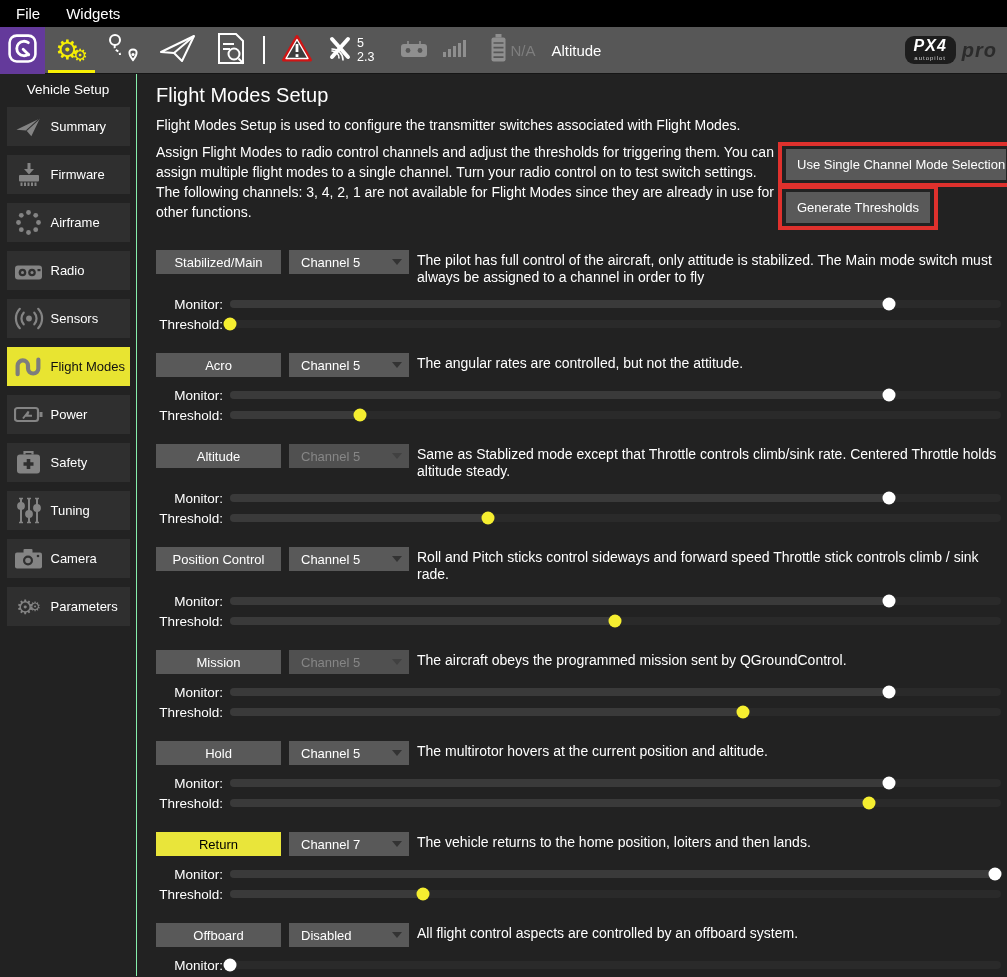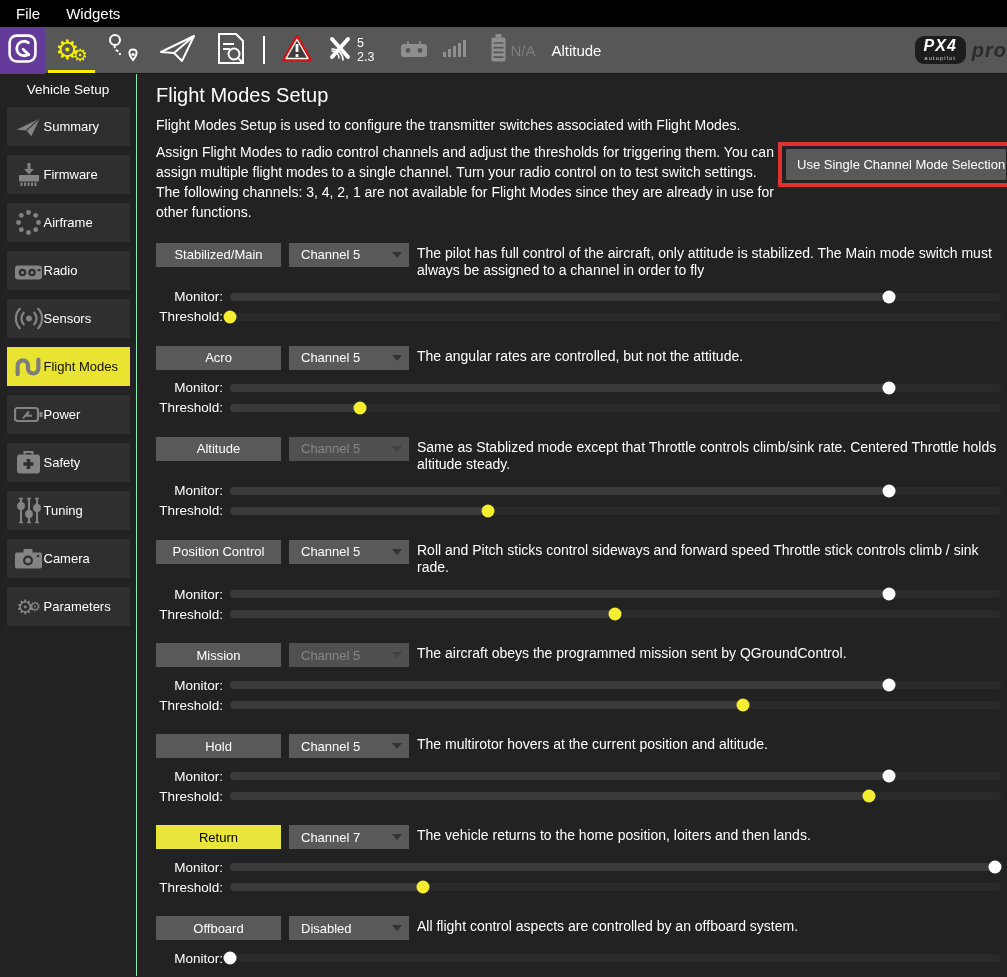--- a/index.html
+++ b/index.html
@@ -15,31 +15,31 @@
   .logo-tile { width:45px; height:47px; background:#643a9b; display:flex; align-items:center; justify-content:center; flex-shrink:0; }
   .view-btn { width:53px; height:47px; display:flex; align-items:center; justify-content:center; position:relative; flex-shrink:0; }
   .view-btn.active::after { content:""; position:absolute; left:3px; right:3px; bottom:1px; height:3px; background:#f7ef04; }
   .gear-big { font-size:27px; color:#f7ef04; line-height:1; }
   .gear-small { font-size:17px; color:#f7ef04; line-height:1; margin-left:-7px; margin-top:10px; }
   .tb-sep { width:2px; height:28px; background:#fff; margin:0 10px 0 6px; flex-shrink:0; }
   .tb-ind { display:flex; align-items:center; justify-content:center; height:47px; }
   .gps-nums { display:flex; flex-direction:column; justify-content:center; margin-left:2px; font-size:12.5px; line-height:14px; color:#fff; }
   .na-text { color:#7e7e7e; font-size:15px; margin-left:3px; }
   .alt-text { color:#fff; font-size:15px; margin-left:16px; }
-  .px4-wrap { margin-left:auto; margin-right:0; display:flex; align-items:center; gap:6px; }
+  .px4-wrap { margin-left:auto; margin-right:10px; display:flex; align-items:center; gap:6px; }
   .px4-badge { background:#1d1d1d; border-radius:9px; padding:2px 9px 3px 9px; display:flex; flex-direction:column; align-items:center; line-height:1; }
   .px4-main { color:#fff; font-size:16px; font-weight:bold; font-style:italic; letter-spacing:1px; }
   .px4-sub { color:#cfcfcf; font-size:6px; letter-spacing:1px; margin-top:1px; }
   .px4-pro { color:#2b2b2b; font-size:20px; font-weight:bold; font-style:italic; letter-spacing:1px; }
 
   
   .shell { display:flex; height:902px; }
   .sidebar { width:137px; flex-shrink:0; border-right:1px solid #86efac; padding-top:8px; }
   .sidebar-title { text-align:center; font-size:13.5px; color:#fff; margin-bottom:10px; }
-  .side-item { width:123px; height:39px; margin:0 auto 9px auto; background:#2f2f2f; display:flex; align-items:center; padding-left:7px; cursor:default; }
+  .side-item { width:123px; height:39px; margin:0 auto 9px auto; background:#2f2f2f; display:flex; align-items:center; padding-left:7px; gap:7px; cursor:default; }
   .side-item .ic { width:30px; display:flex; align-items:center; justify-content:center; flex-shrink:0; }
   .side-item .lbl { font-size:13px; color:#fff; white-space:nowrap; }
   .side-item.selected { background:#e8e431; }
   .side-item.selected .lbl { color:#111; }
 
   .content { flex:1; padding:8px 0 0 19px; }
   .page-title { font-size:20px; font-weight:400; color:#fff; margin:2px 0 10px 0; }
   .intro { font-size:14px; color:#fff; margin-bottom:9px; }
   .desc-row { display:flex; align-items:flex-start; }
   .desc { width:622px; font-size:14px; line-height:1.44; color:#fff; }
@@ -314,20 +314,23 @@
 
   <div class="content">
     <div class="page-title">Flight Modes Setup</div>
     <div class="intro">Flight Modes Setup is used to configure the transmitter switches associated with Flight Modes.</div>
     <div class="desc-row">
       <div class="desc">Assign Flight Modes to radio control channels and adjust the thresholds for triggering them. You can assign multiple flight modes to a single channel. Turn your radio control on to test switch settings. The following channels: 3, 4, 2, 1 are not available for Flight Modes since they are already in use for other functions.</div>
       <div class="btn-panel">
         <div class="red-wrap full">
           <button class="gray-btn">Use Single Channel Mode Selection</button>
         </div>
+        <div class="red-wrap fit">
+          <button class="gray-btn">Generate Thresholds</button>
+        </div>
       </div>
     </div>
 
     <div class="modes-list" id="modes-list">
   <div class="mode-row">
     <div class="mode-head">
       <button class="mode-btn">Stabilized/Main</button>
       <div class="dropdown">
         <span class="dd-label">Channel 5</span>
         <span class="chev"></span>

